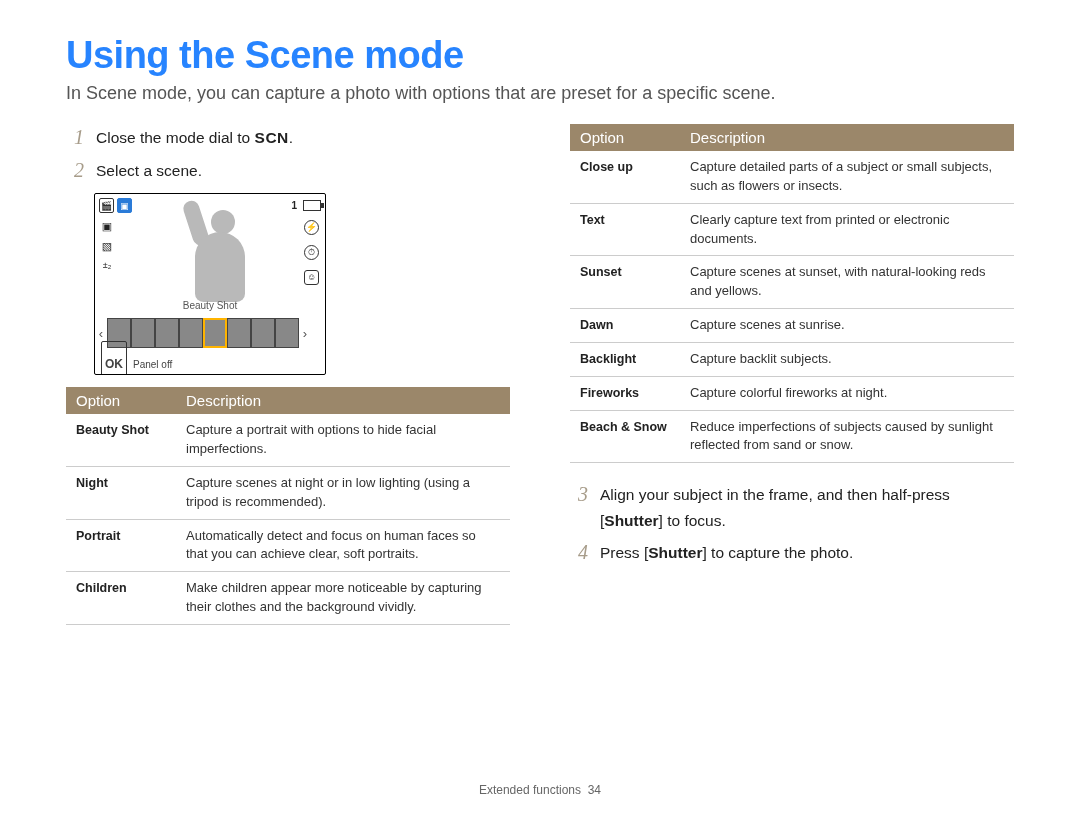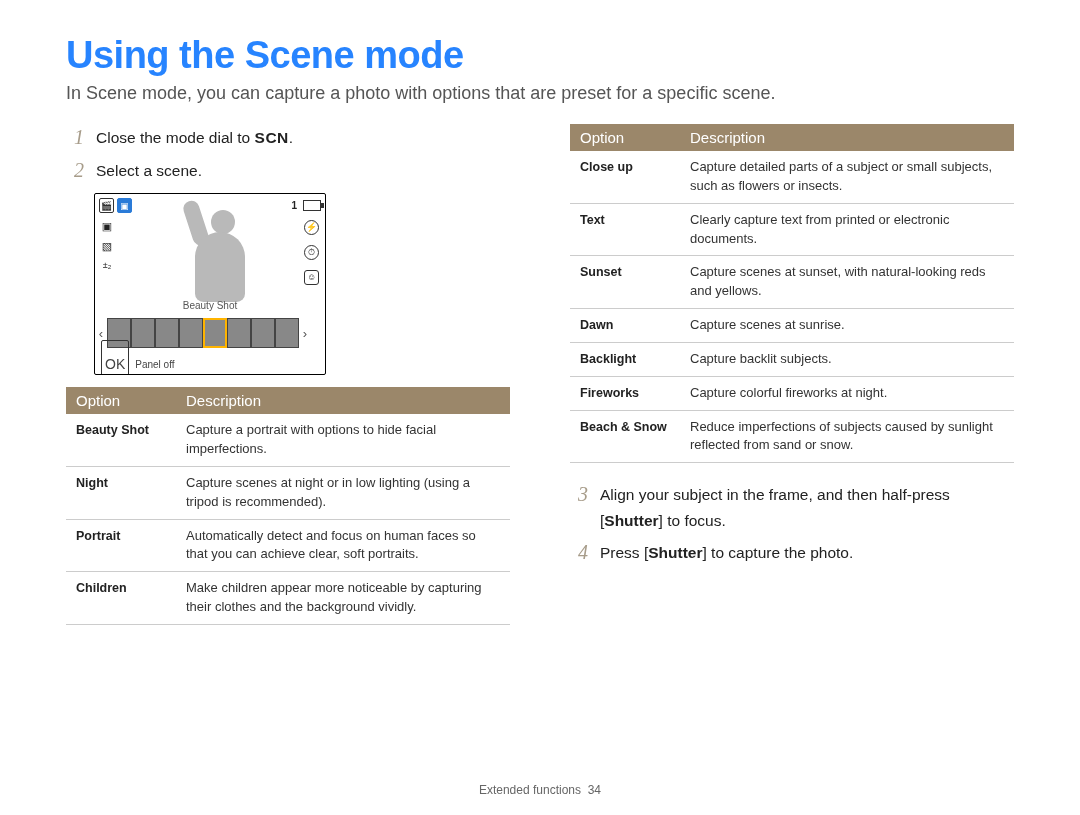--- a/index.html
+++ b/index.html
@@ -116,21 +116,21 @@
   .t3{background:linear-gradient(#247,#013);}
   .t4{background:linear-gradient(#fa6,#e83);}
   .t5{background:#e9c8a8;}
   .t6{background:#d8b090;}
   .t7{background:linear-gradient(#6c3,#3a2);}
   .t8{background:#c33;}
   .screen .panel{
     position:absolute;left:0;right:0;bottom:0;height:20px;
     display:flex;align-items:center;gap:6px;padding-left:6px;font-size:10px;color:#444;
   }
-  .okbtn{border:1.2px solid #333;border-radius:2px;font-size:14px;padding:15px 3px;font-weight:normal;}
+  .okbtn{border:1.2px solid #333;border-radius:2px;font-size:12px;padding:15px 3px;font-weight:bold;}
 
   
   table.opttable {
     width: 100%;
     border-collapse: collapse;
     font-size: 13px;
     margin-top: 0;
   }
   table.opttable th {
     background: #9b876a;

